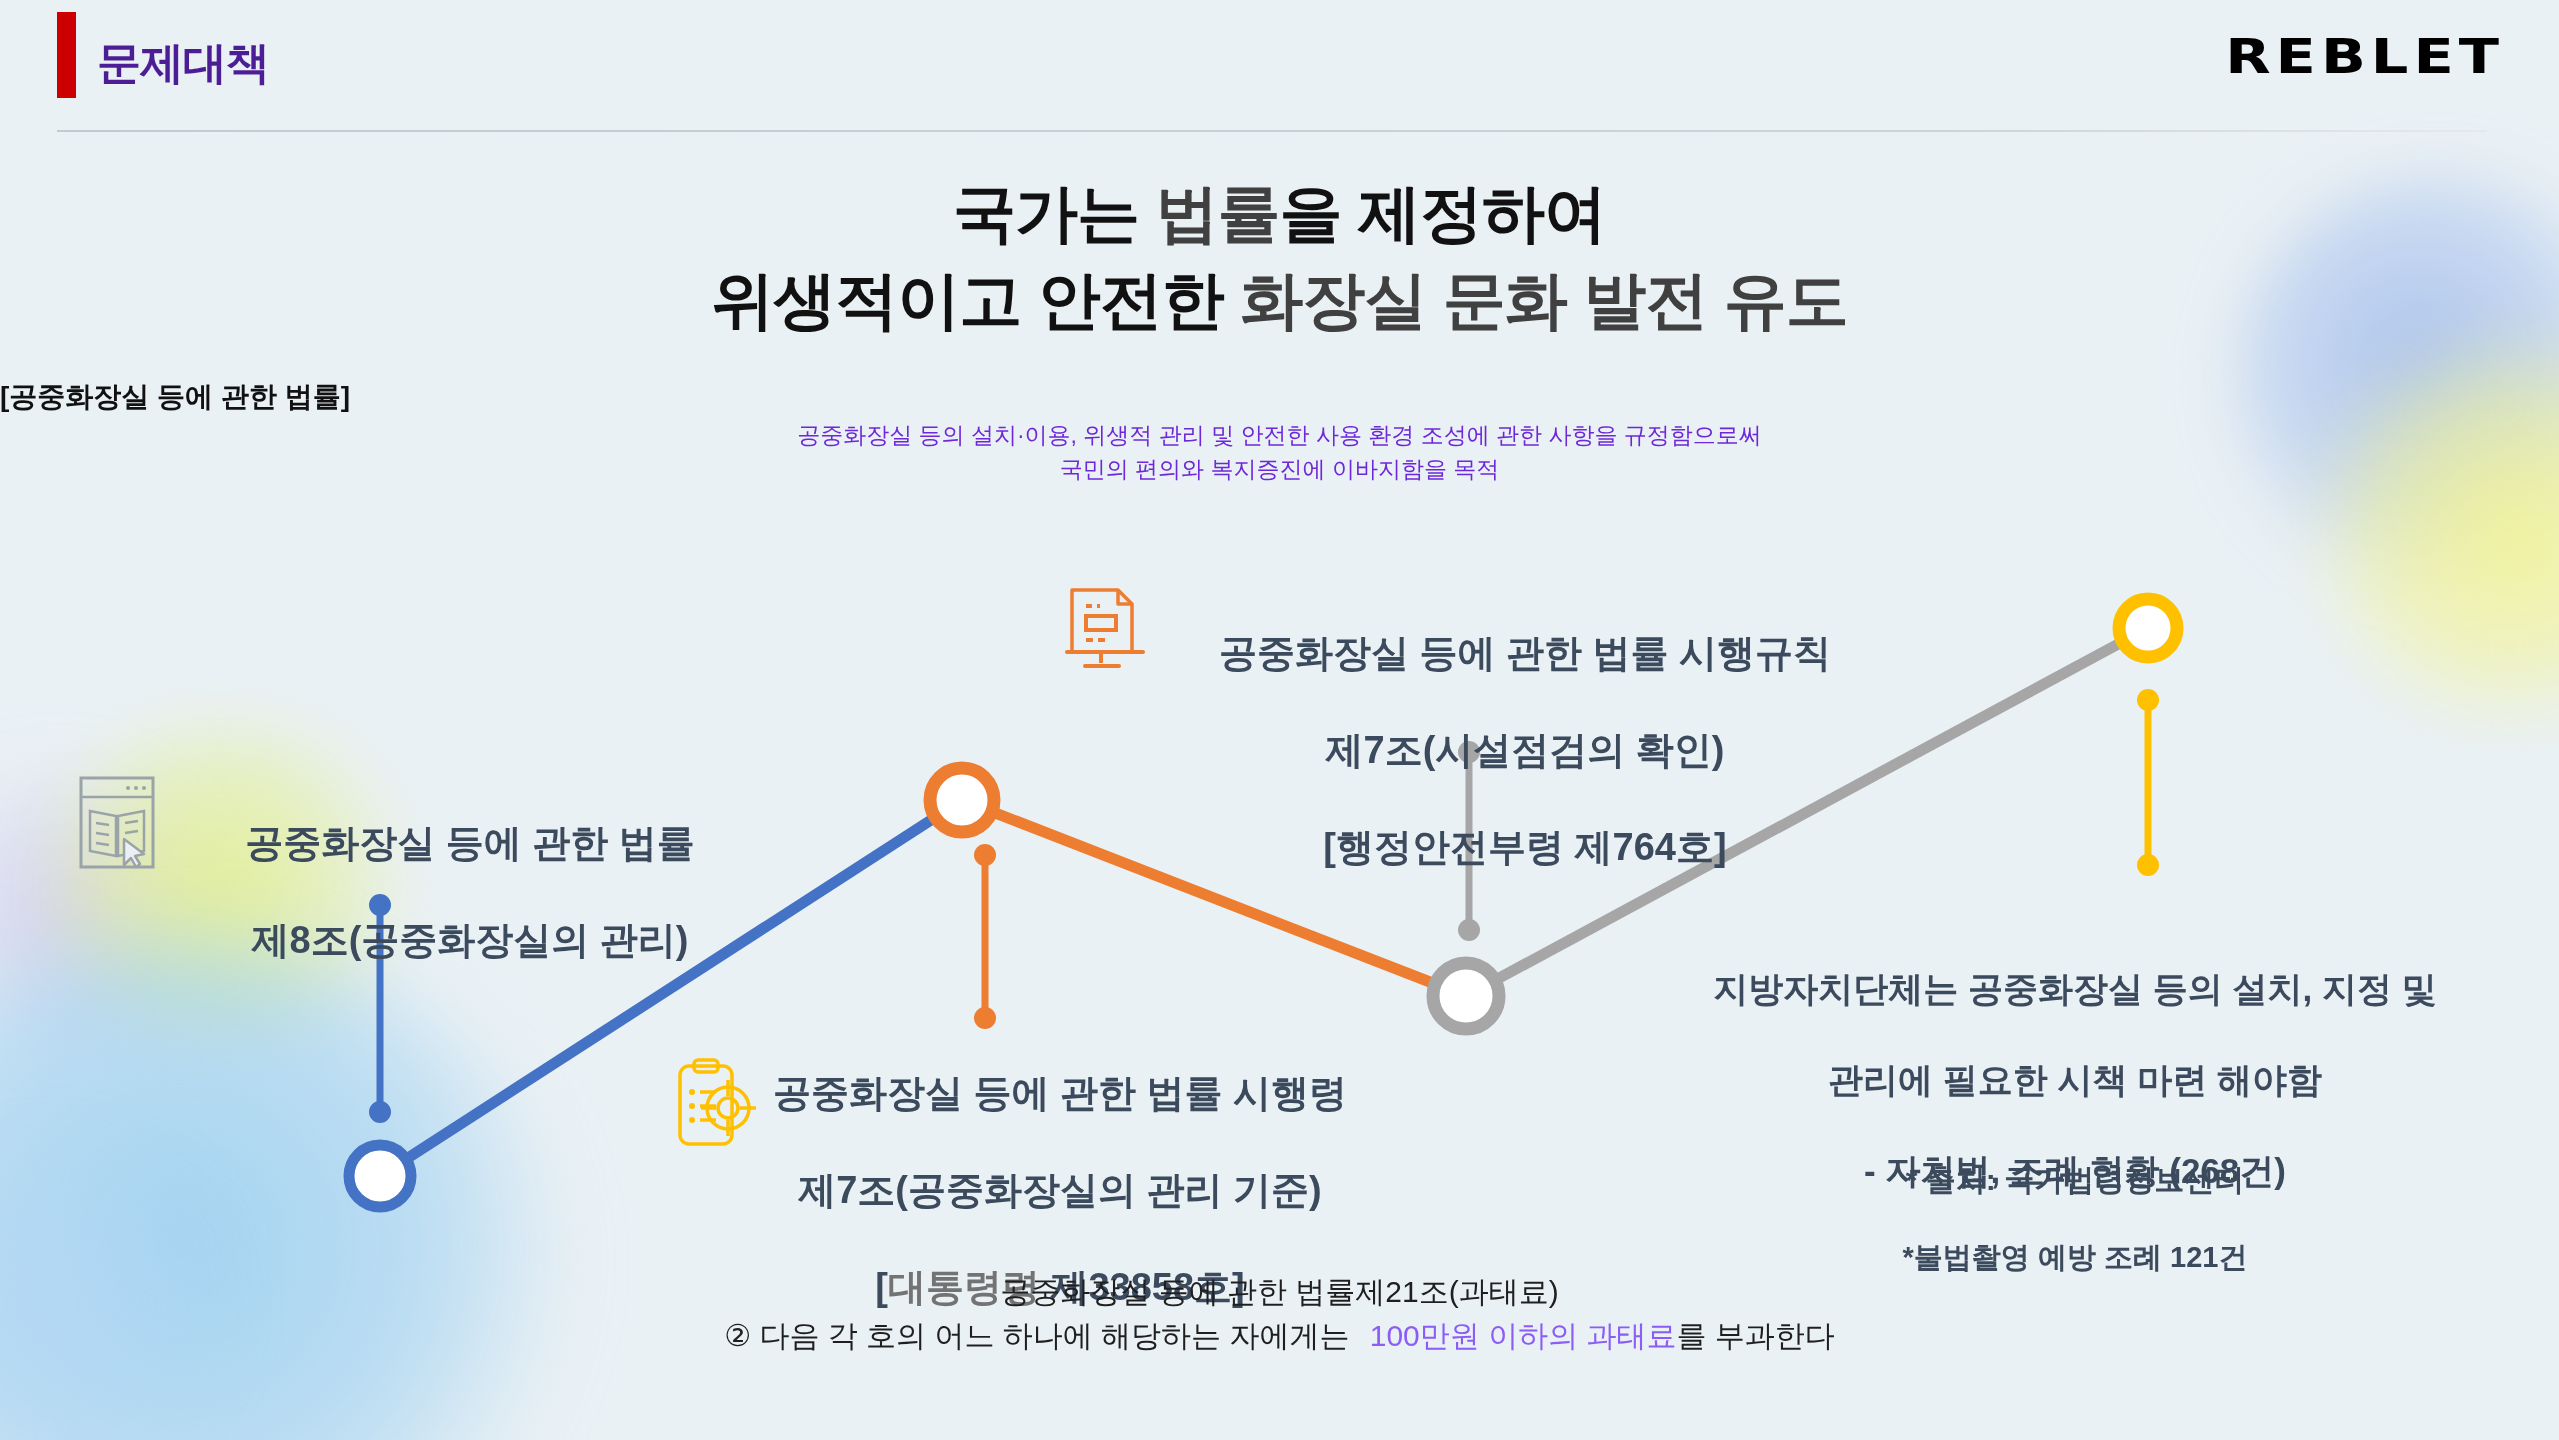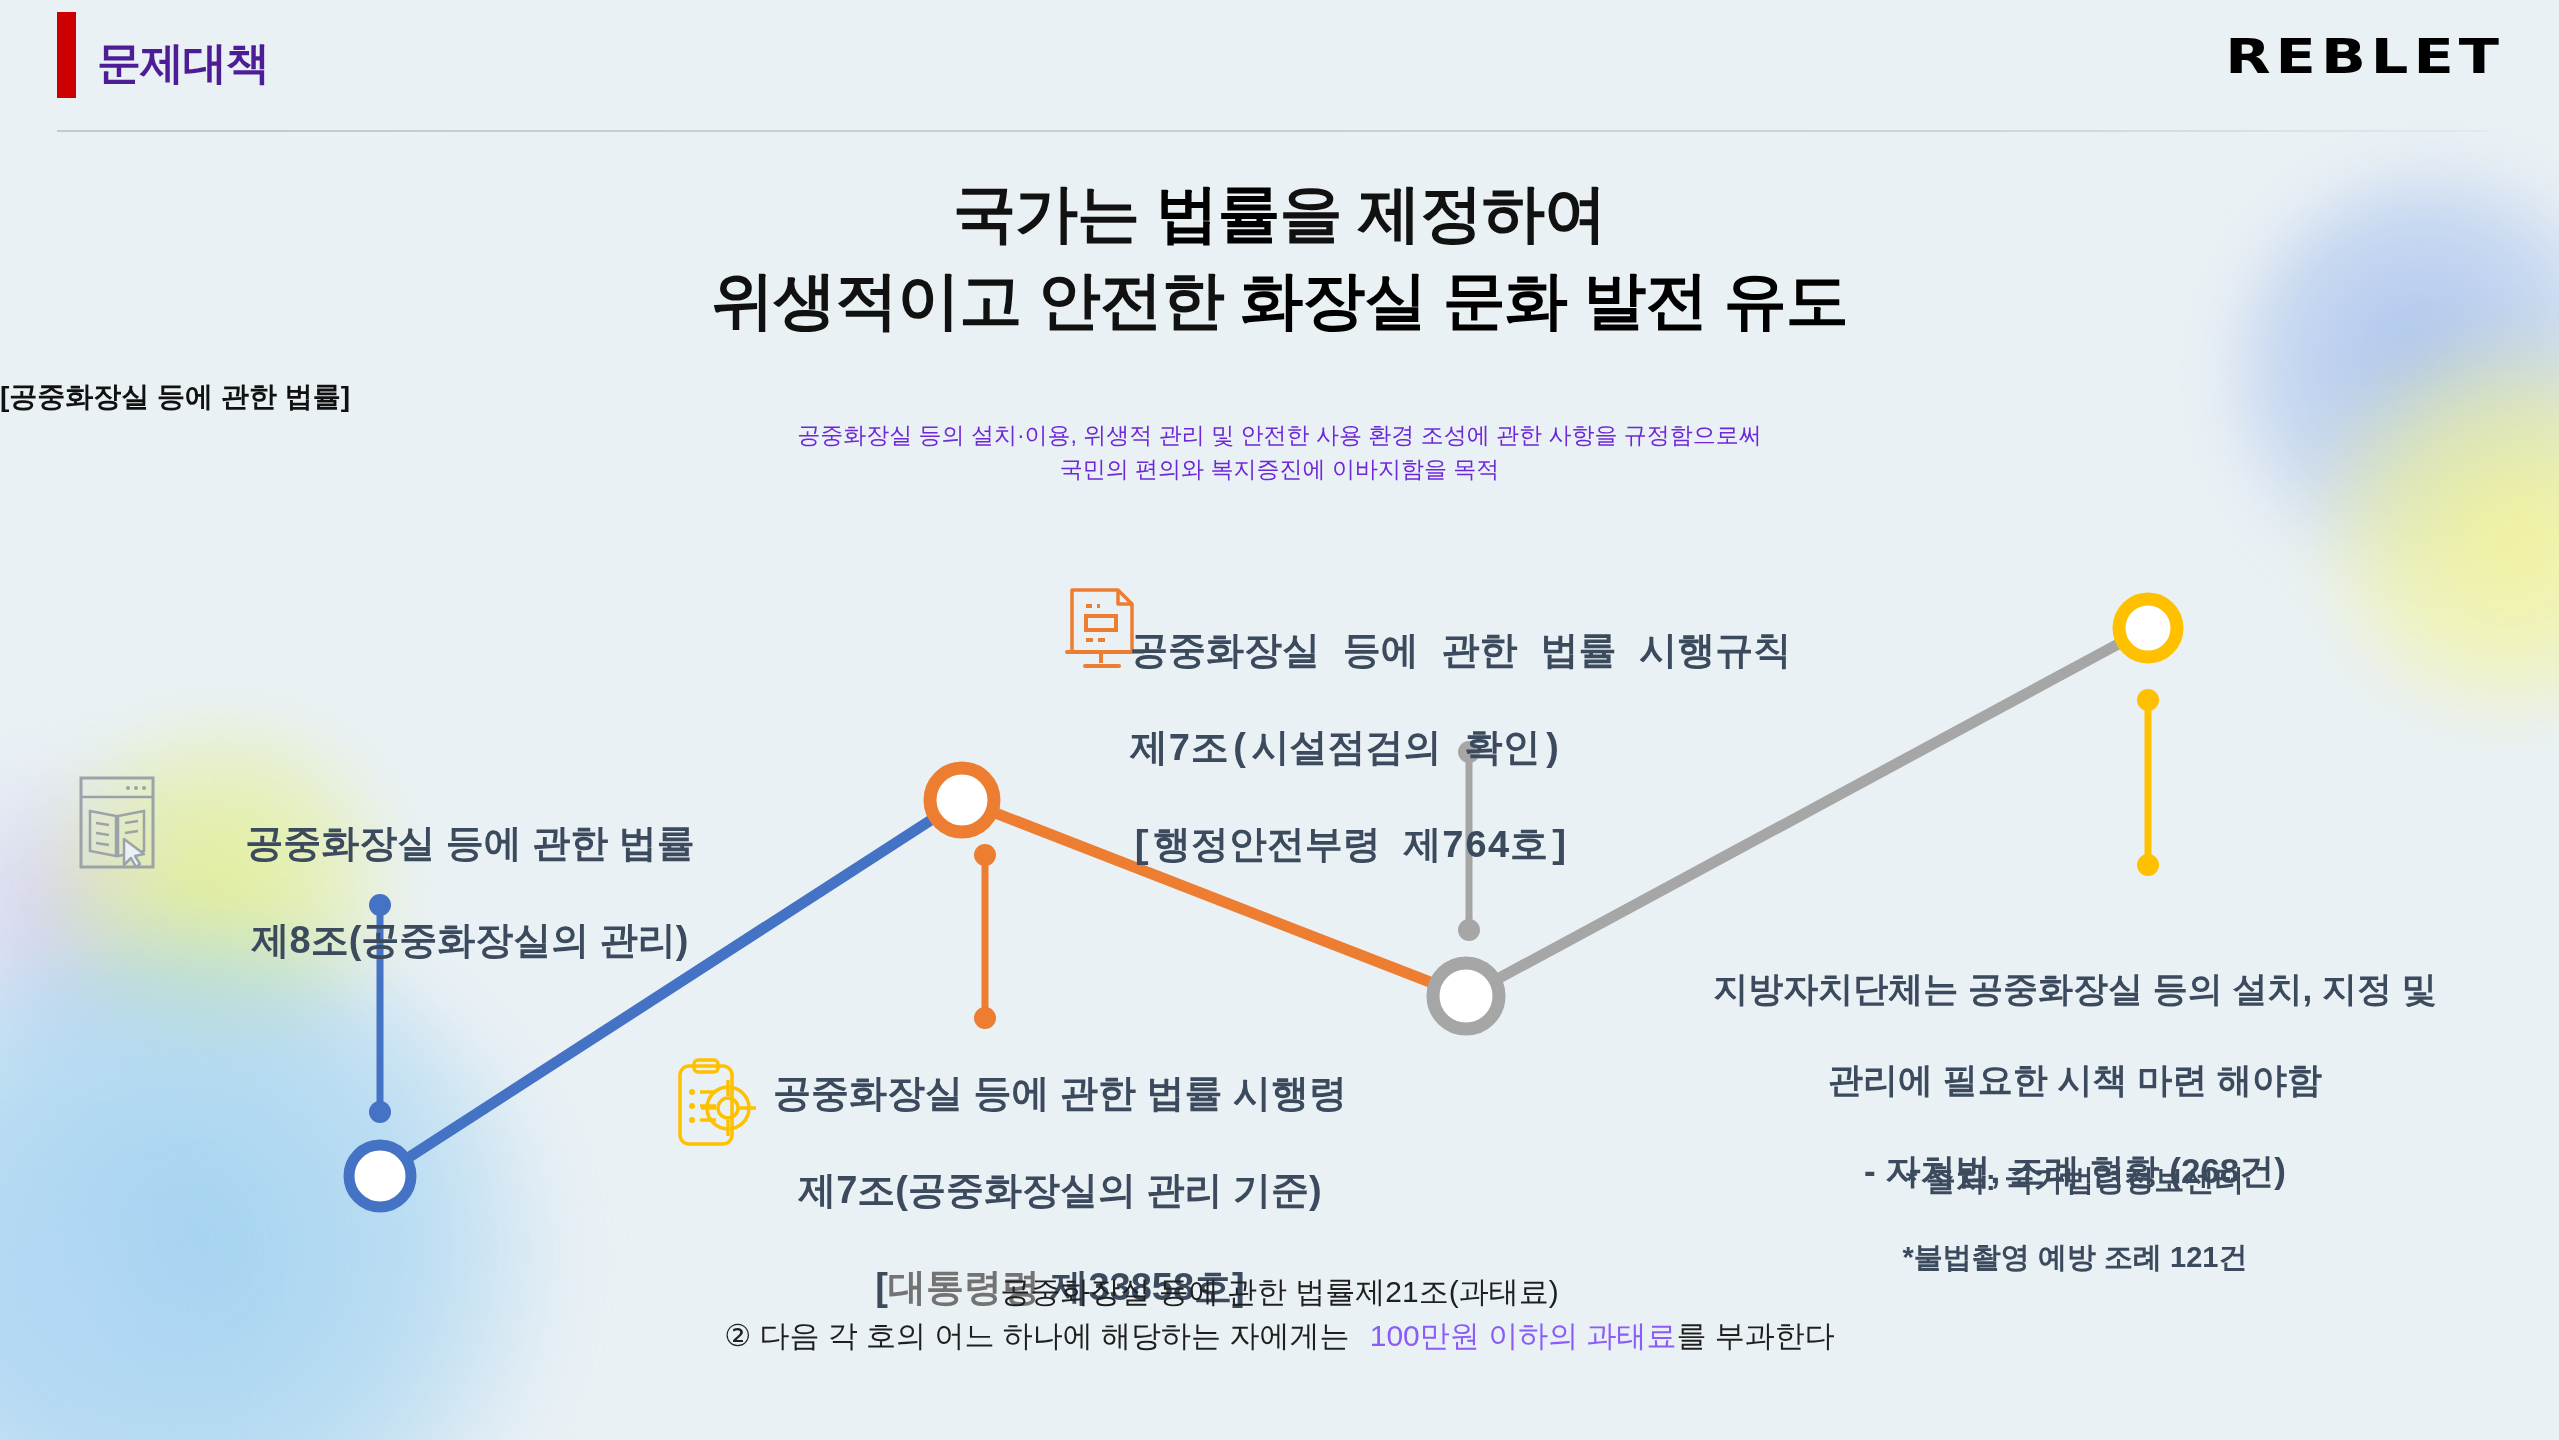--- a/index.html
+++ b/index.html
@@ -101,21 +101,21 @@
     position: absolute;
     left: 0; top: 170px;
     width: 2559px;
     text-align: center;
     font-size: 63px;
     font-weight: bold;
     line-height: 1.38;
     color: #111111;
     letter-spacing: -1px;
   }
-  .hl-red { color: #000000; }
+  .hl-red { color: #404040; }
 
   
   .law-title {
     position: absolute;
     left: 0; top: 378px;
     width: 2559px;
     font-size: 28px;
     font-weight: bold;
     color: #111111;
   }
@@ -147,23 +147,22 @@
   }
   .txt-law8 {
     left: 180px; top: 770px;
     width: 580px;
     text-align: center;
     font-size: 38px;
   }
   .txt-enforce-rule {
     left: 1130px; top: 580px;
     width: 790px;
-    text-align: left;
+    text-align: center;
     font-size: 38px;
-    font-family: Liberation Mono, monospace;
   }
   .txt-enforce-decree {
     left: 700px; top: 1020px;
     width: 720px;
     text-align: center;
     font-size: 38px;
   }
   .txt-local {
     left: 1610px; top: 920px;
     width: 930px;

